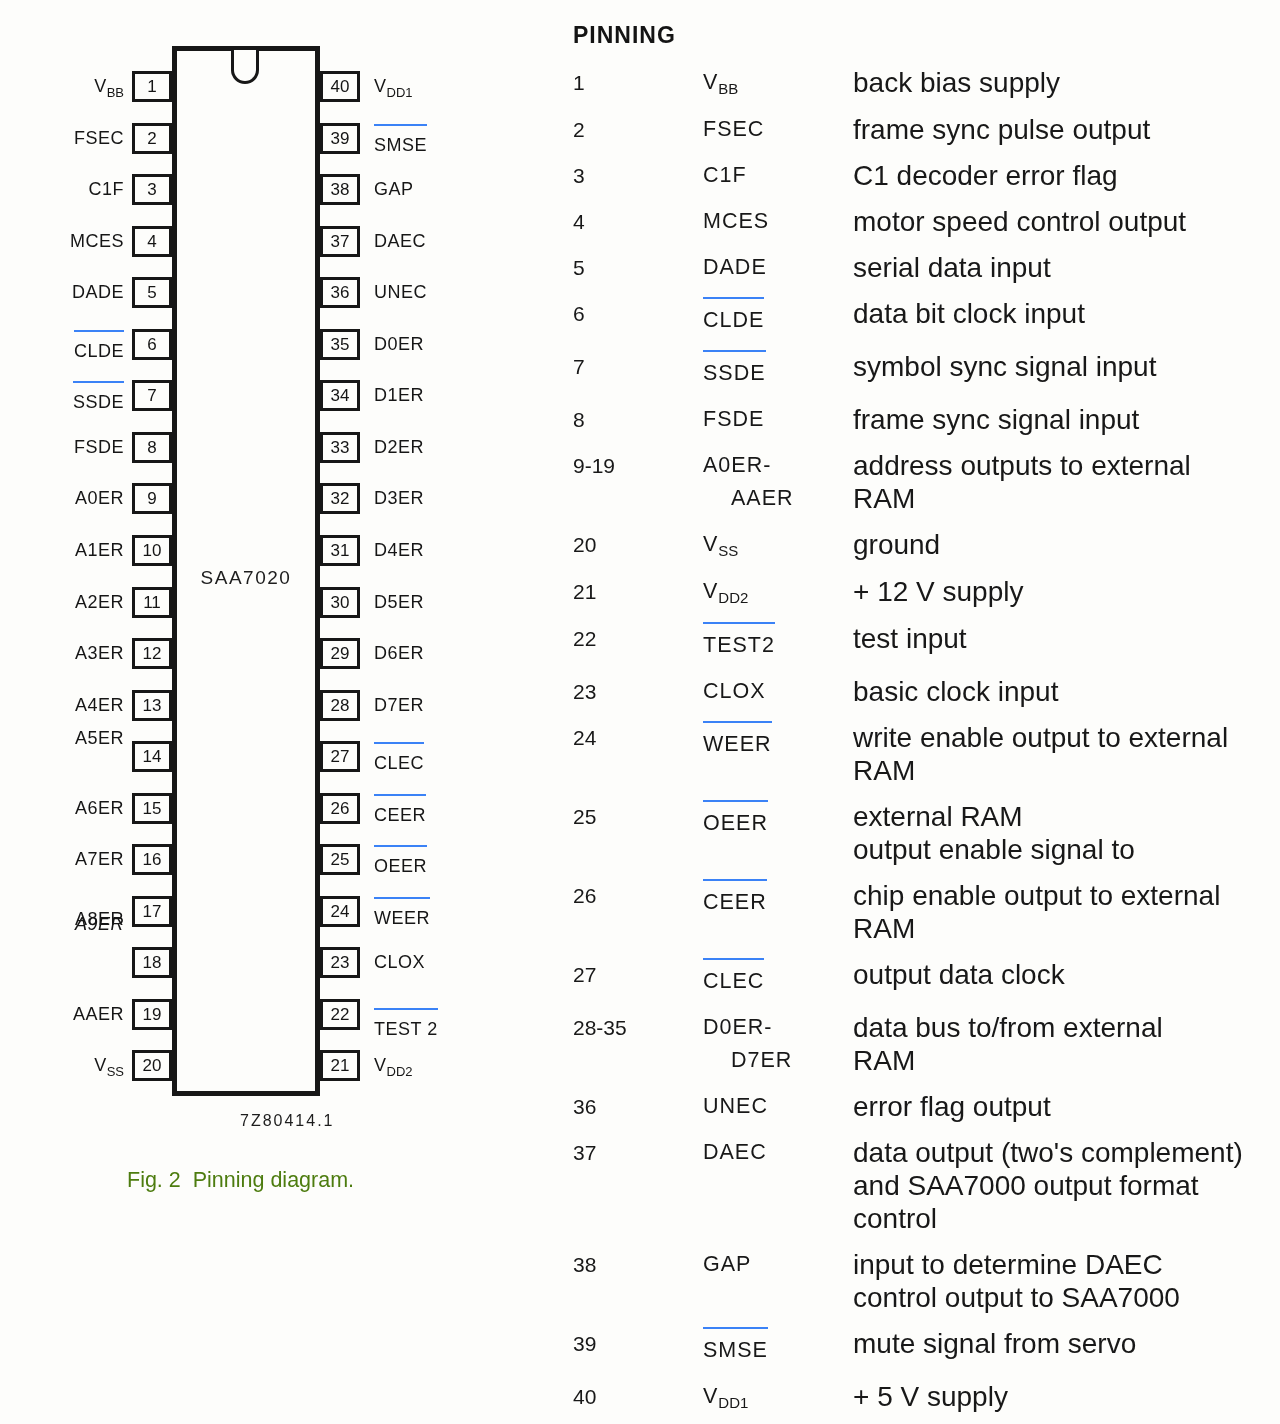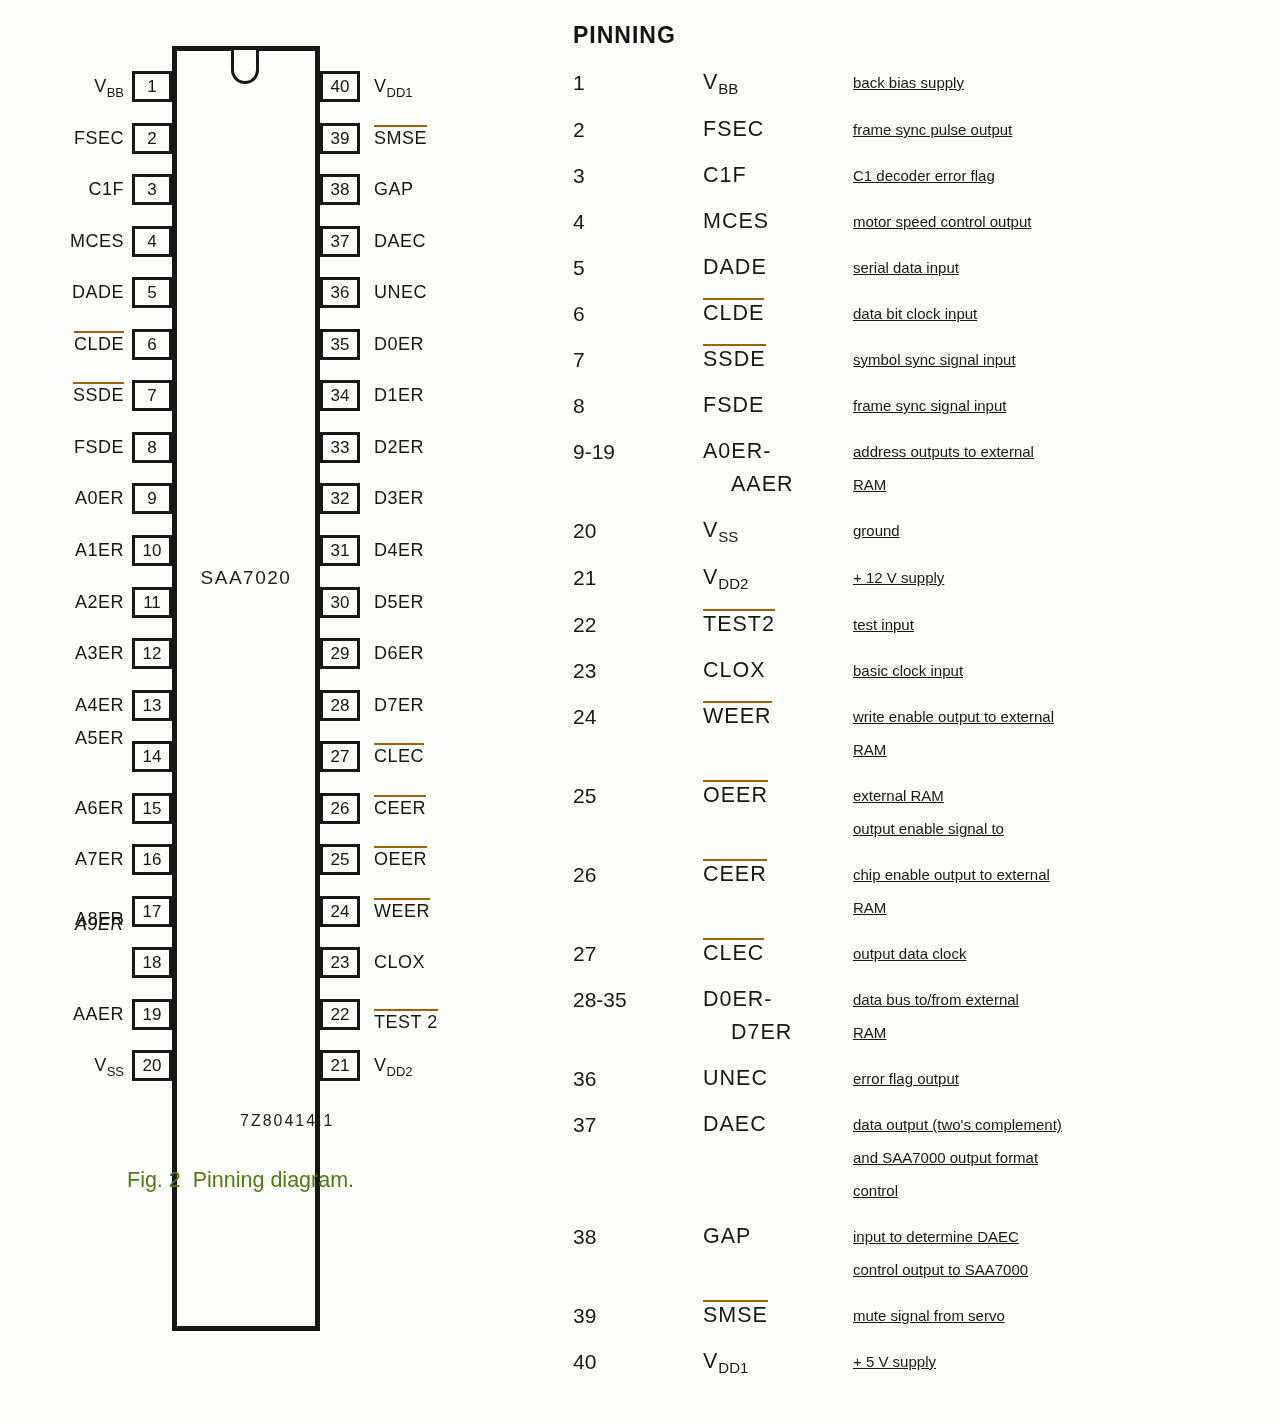--- a/index.html
+++ b/index.html
@@ -11,21 +11,21 @@
     background: #fdfdfb;
     color: #1a1a1a;
     font-family: "Liberation Sans", sans-serif;
     overflow: hidden;
   }
 
   
   .chip-body {
     position: absolute;
     left: 172px; top: 46px;
-    width: 148px; height: 1285px;
+    width: 148px; height: 1050px;
     border: 5px solid #171717;
     background: #fdfdfb;
   }
   .chip-notch {
     position: absolute;
     left: 50%; top: -1px;
     width: 28px; height: 34px;
     margin-left: -15px;
     border: 3px solid #171717;
     border-top: none;
@@ -54,21 +54,21 @@
   .pin-label {
     position: absolute;
     font-size: 18px;
     line-height: 28px;
     letter-spacing: 0.5px;
     white-space: nowrap;
     color: #161616;
   }
   .pin-label.left  { left: 14px; width: 110px; text-align: right; }
   .pin-label.right { left: 374px; width: 160px; text-align: left; }
-  .ovl { border-top: 2px solid #a16207; padding-top: 1px; display: inline-block; line-height: 1.15; }
+  .ovl { border-top: 2px solid #3b82f6; padding-top: 9px; display: inline-block; line-height: 1.15; }
   .sub { font-size: 13px; position: relative; top: 5px; letter-spacing: 0; }
 
   .drawing-number {
     position: absolute;
     left: 240px; top: 1112px;
     font-size: 16px;
     letter-spacing: 2px;
     color: #1d1d1d;
   }
   .figure-caption {
@@ -98,21 +98,21 @@
     margin-bottom: 13px;
     font-size: 21px;
     line-height: 33px;
     color: #181818;
   }
   .p-num { font-size: 21px; }
   .p-name { font-size: 21.5px; letter-spacing: 1px; }
   .p-name .sub { font-size: 15px; top: 5px; }
   .p-name .name-line2 { padding-left: 28px; }
   .p-name .ovl { border-top-width: 2.5px; }
-  .p-desc { font-size: 15px; text-decoration: underline; }
+  .p-desc { font-size: 28px; }
 </style>
 </head>
 <body>
 
 <div class="page">
 
   <section>
     <div class="chip-body">
       <div class="chip-notch"></div>
       <div class="chip-name">SAA7020</div>

